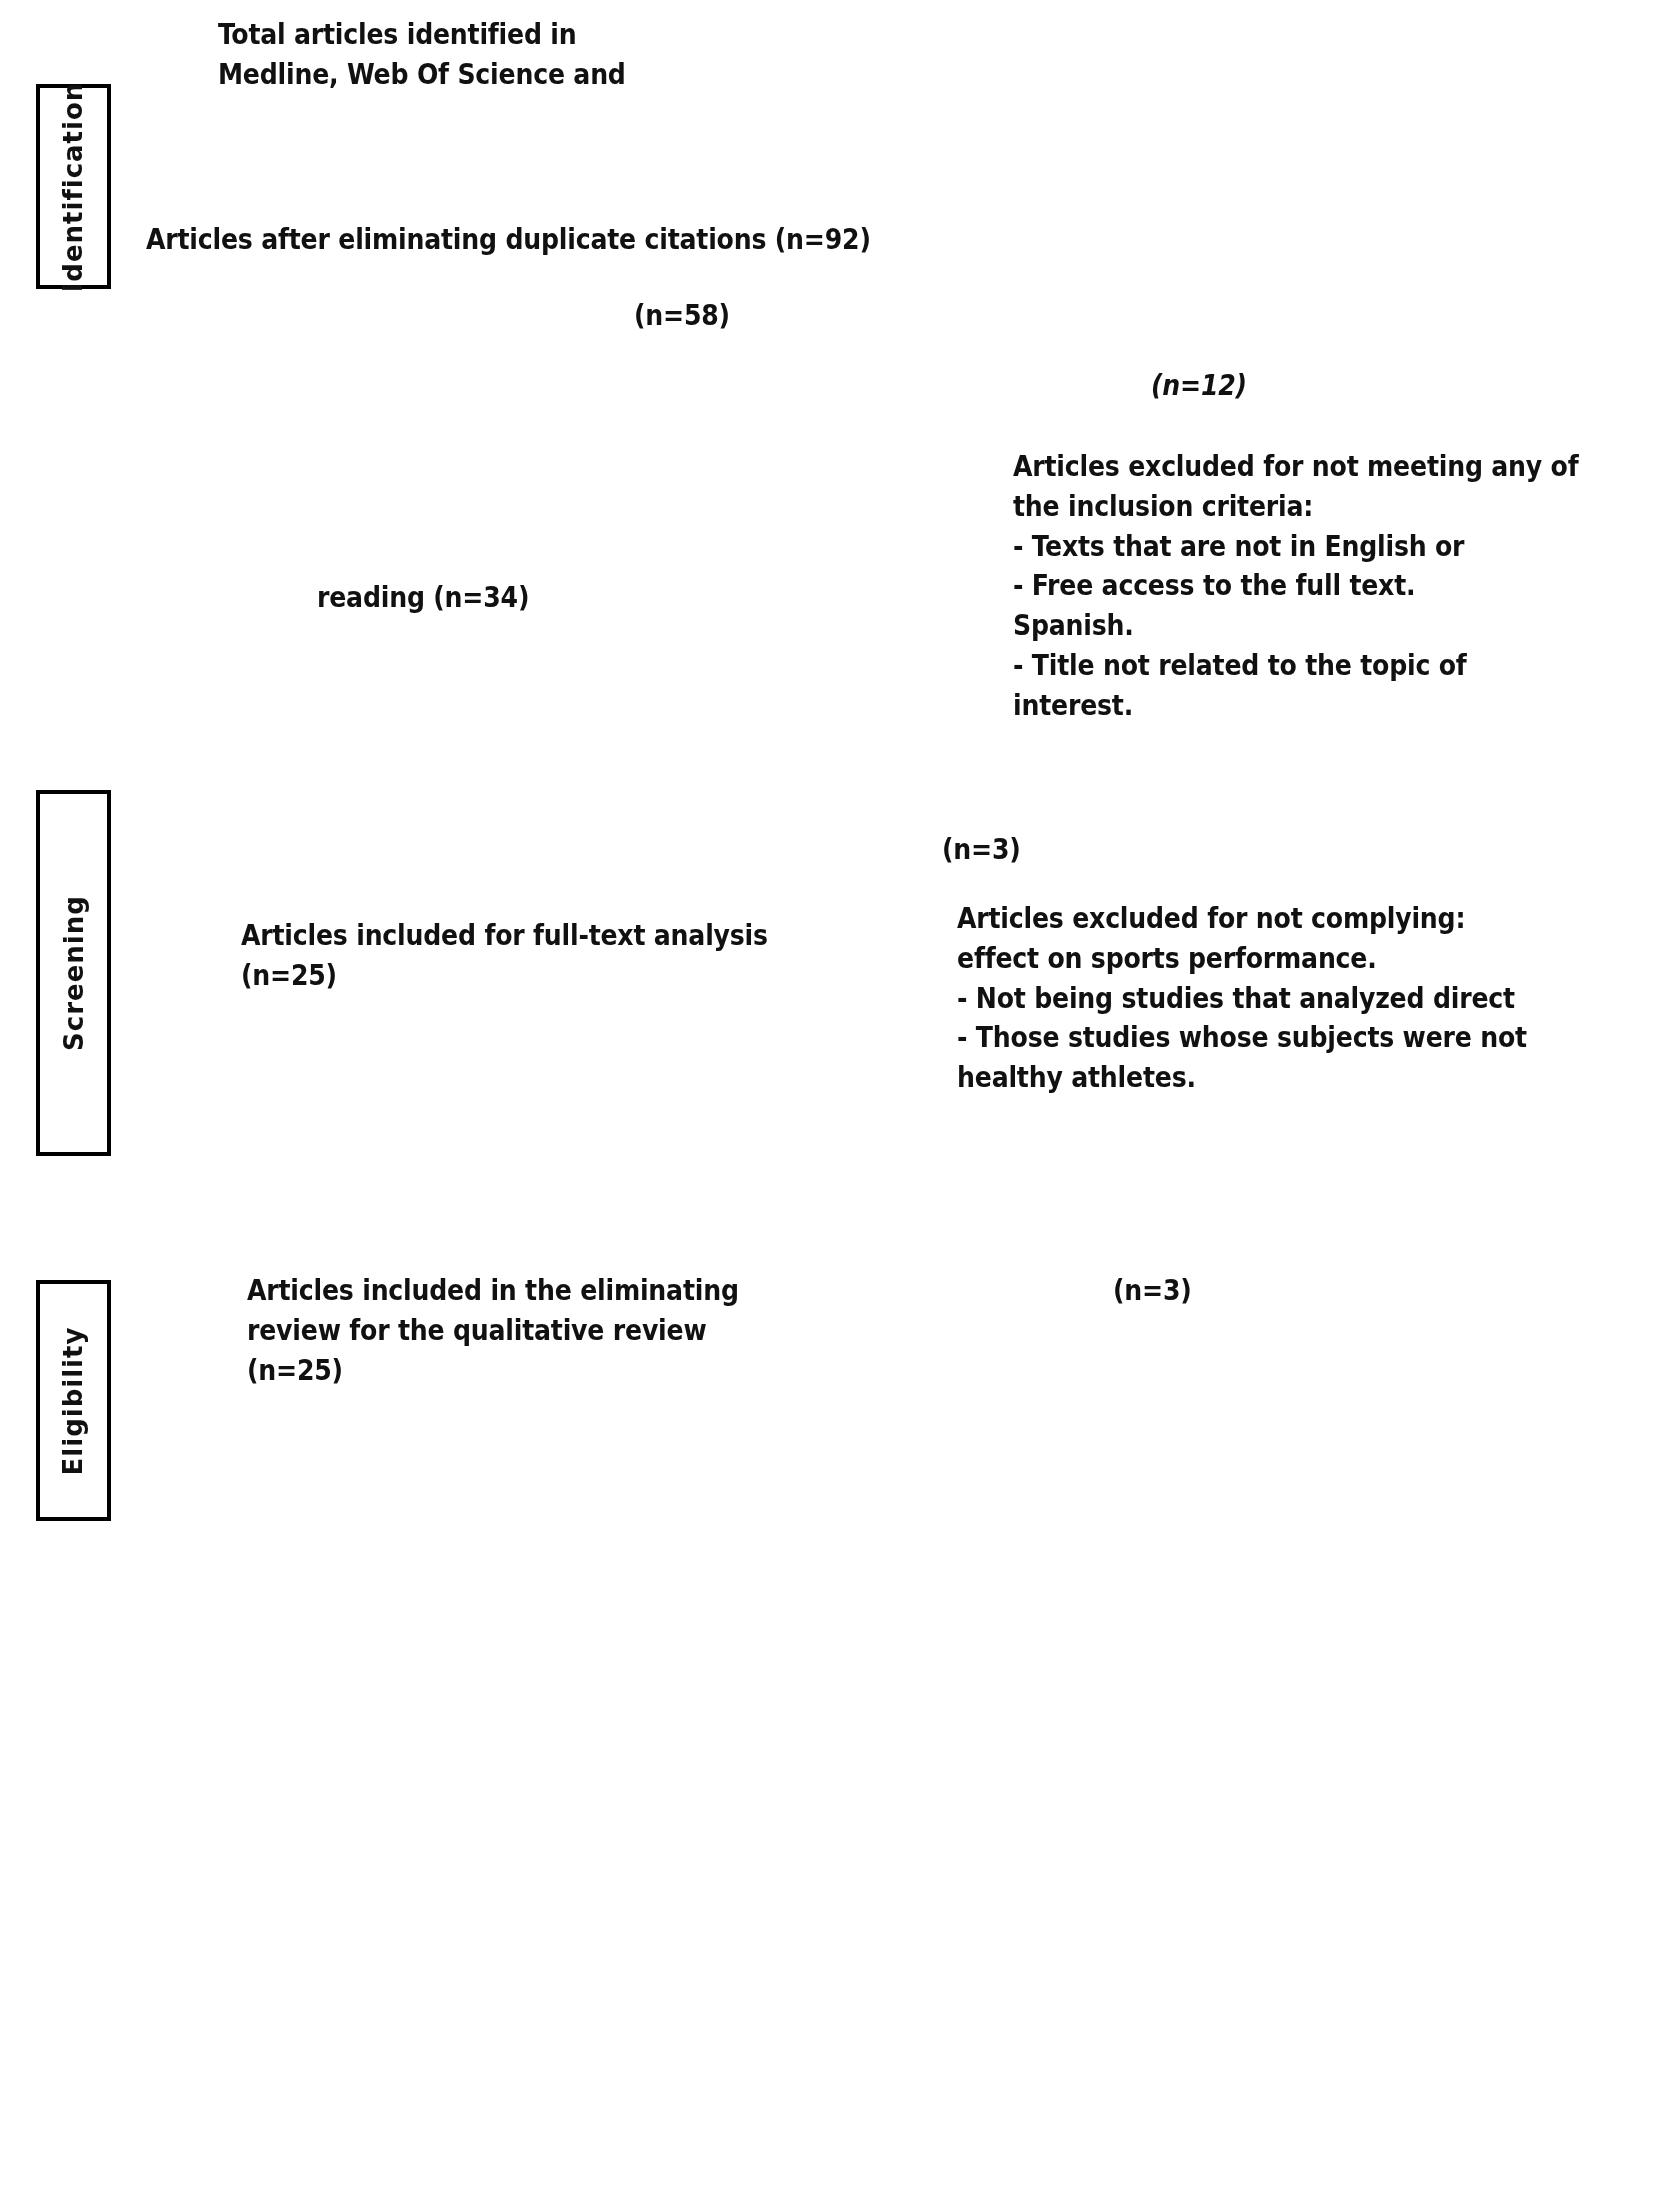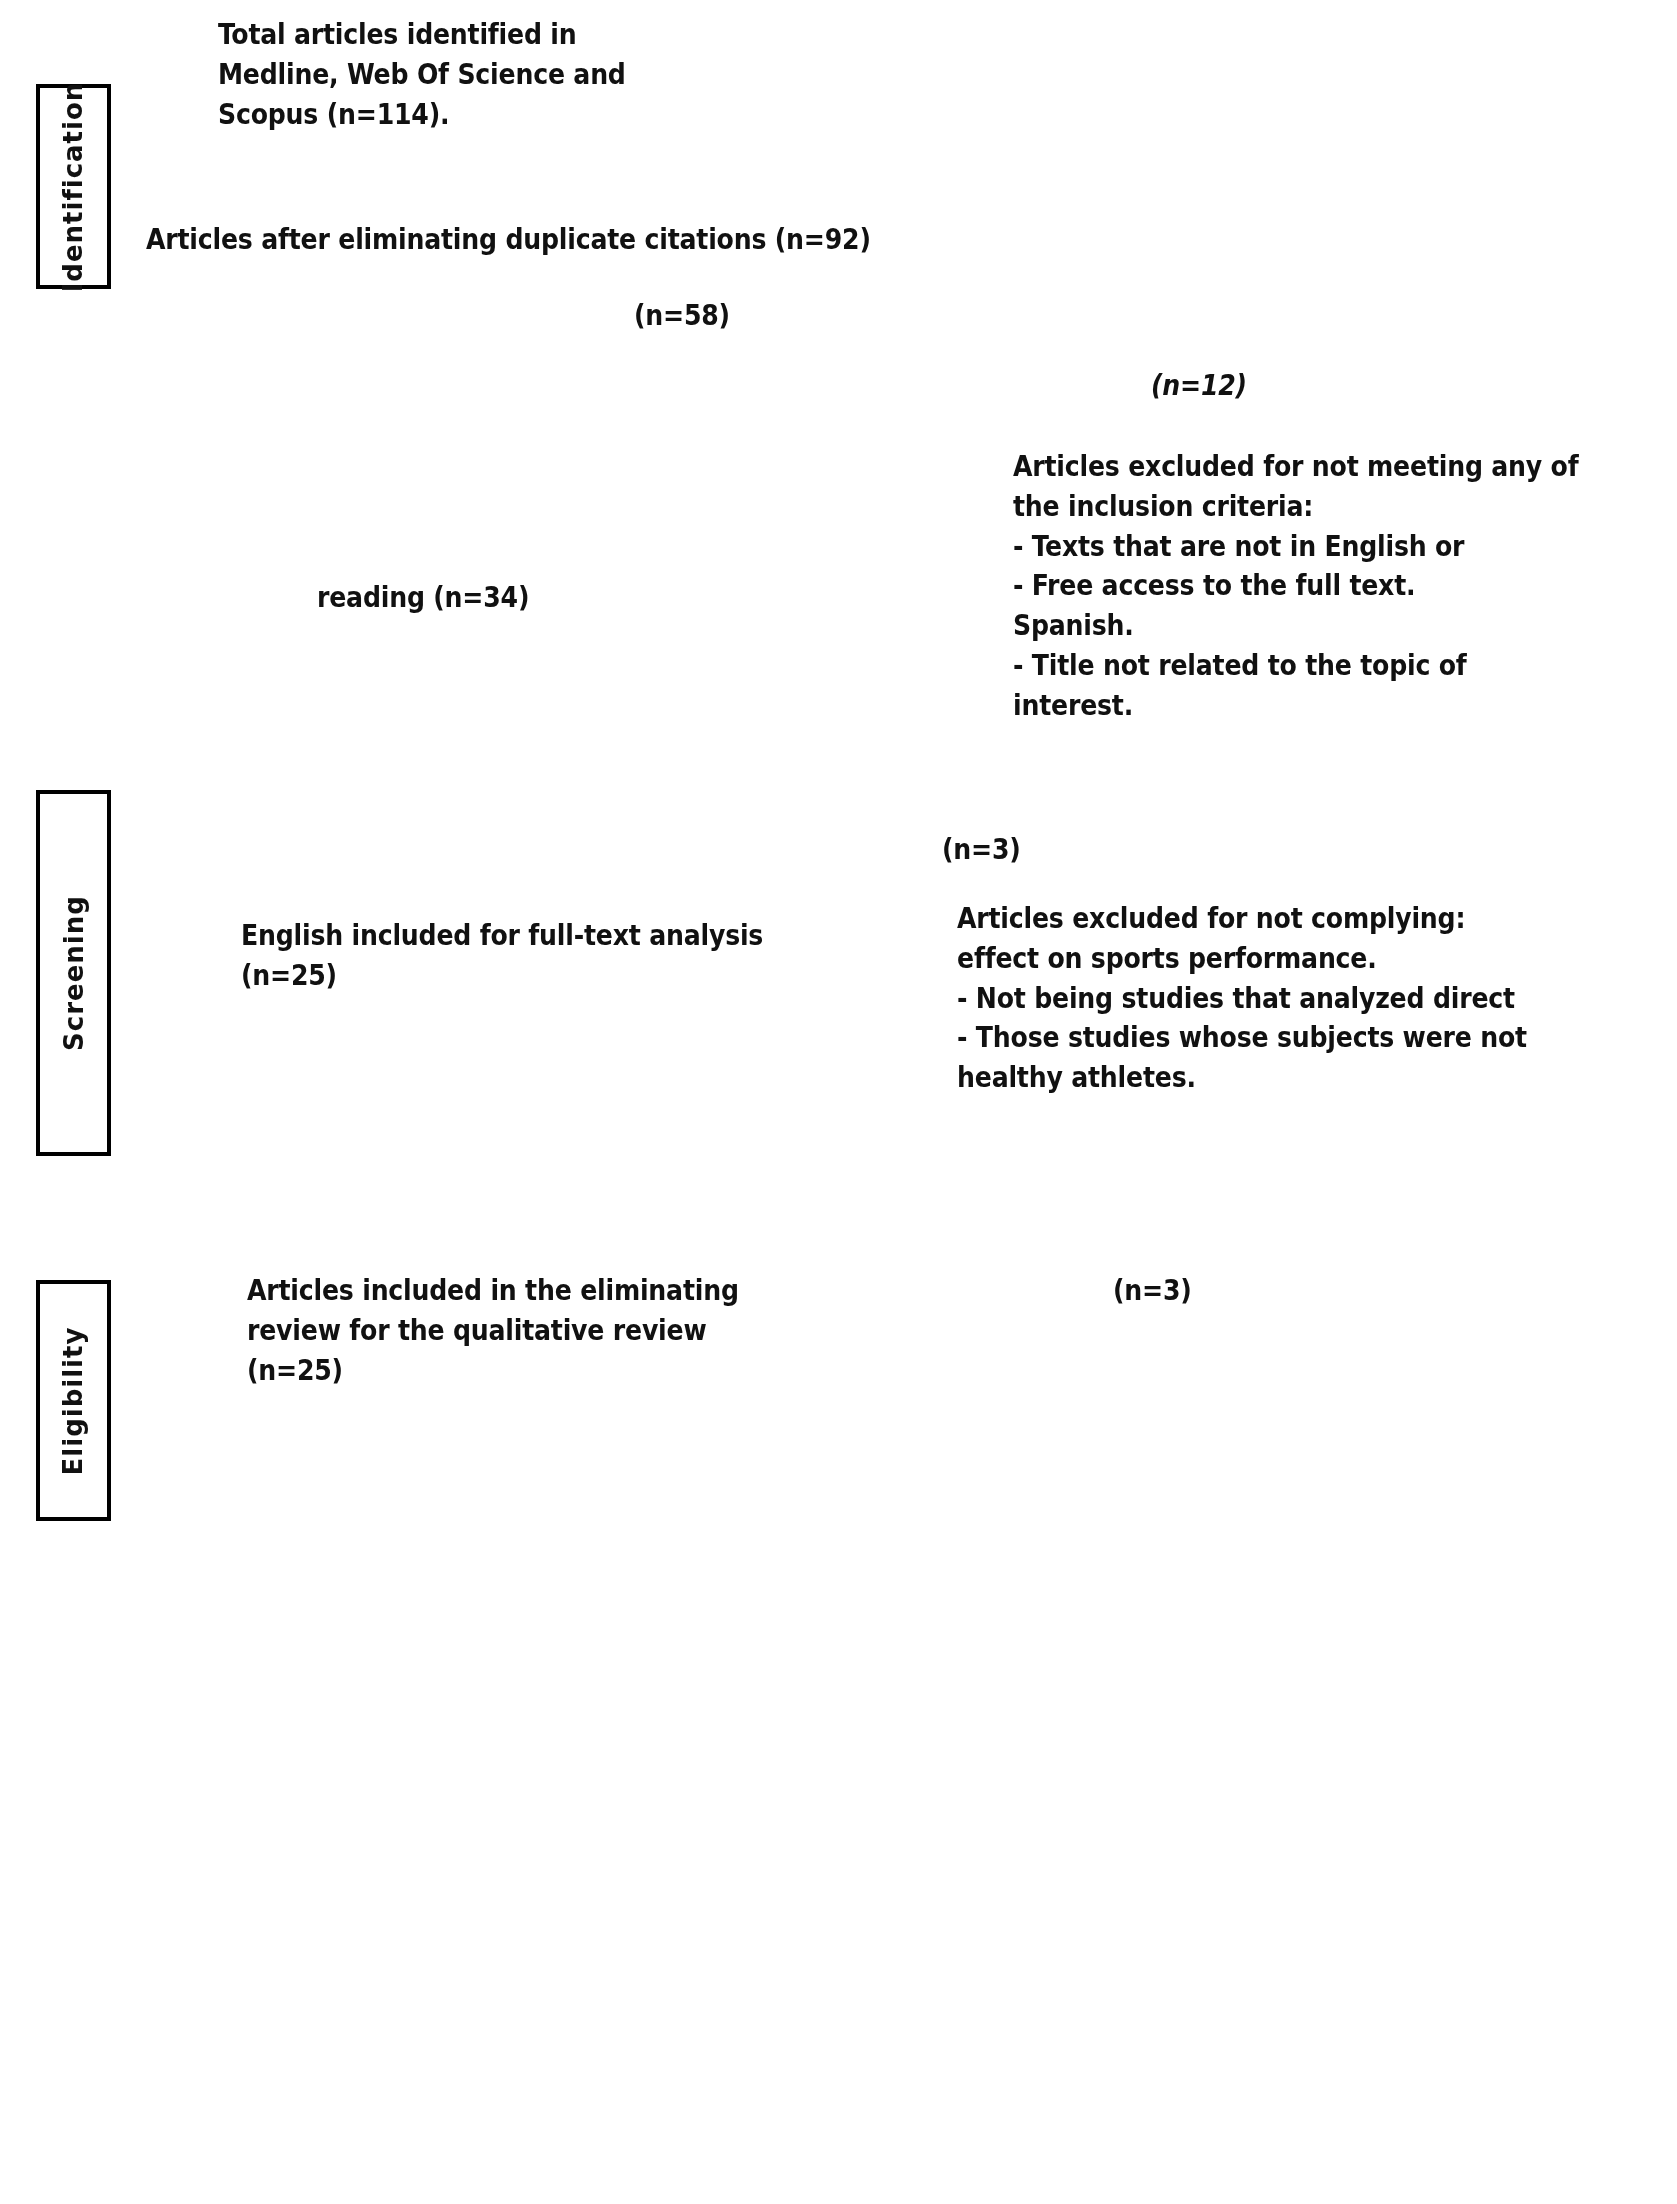--- a/index.html
+++ b/index.html
@@ -78,21 +78,20 @@
   <span class="stage-label">Screening</span>
 </div>
 
 <div class="stage-box" id="stage-eligibility">
   <span class="stage-label">Eligibility</span>
 </div>
 
 <div class="flow-text" id="node-identified">
     <span class="ln">Total articles identified in</span>
     <span class="ln">Medline, Web Of Science and</span>
-    <span class="ln">Scopus (n=114).</span>
   </div>
 
 <div class="flow-text" id="node-duplicates">
     <span class="ln">Articles after eliminating duplicate citations (n=92)</span>
   </div>
 
 <div class="flow-text" id="count-n58">
     <span class="ln">(n=58)</span>
   </div>
 
@@ -120,21 +119,21 @@
 
 <div class="flow-text" id="node-excl-eligibility">
     <span class="ln">Articles excluded for not complying:</span>
     <span class="ln">effect on sports performance.</span>
     <span class="ln">- Not being studies that analyzed direct</span>
     <span class="ln">- Those studies whose subjects were not</span>
     <span class="ln">healthy athletes.</span>
   </div>
 
 <div class="flow-text" id="node-fulltext">
-    <span class="ln">English included for full-text analysis</span>
+    <span class="ln">Articles included for full-text analysis</span>
     <span class="ln">(n=25)</span>
   </div>
 
 <div class="flow-text" id="node-final">
     <span class="ln">Articles included in the eliminating</span>
     <span class="ln">review for the qualitative review</span>
     <span class="ln">(n=25)</span>
   </div>
 
 <div class="flow-text" id="count-n3-final">

